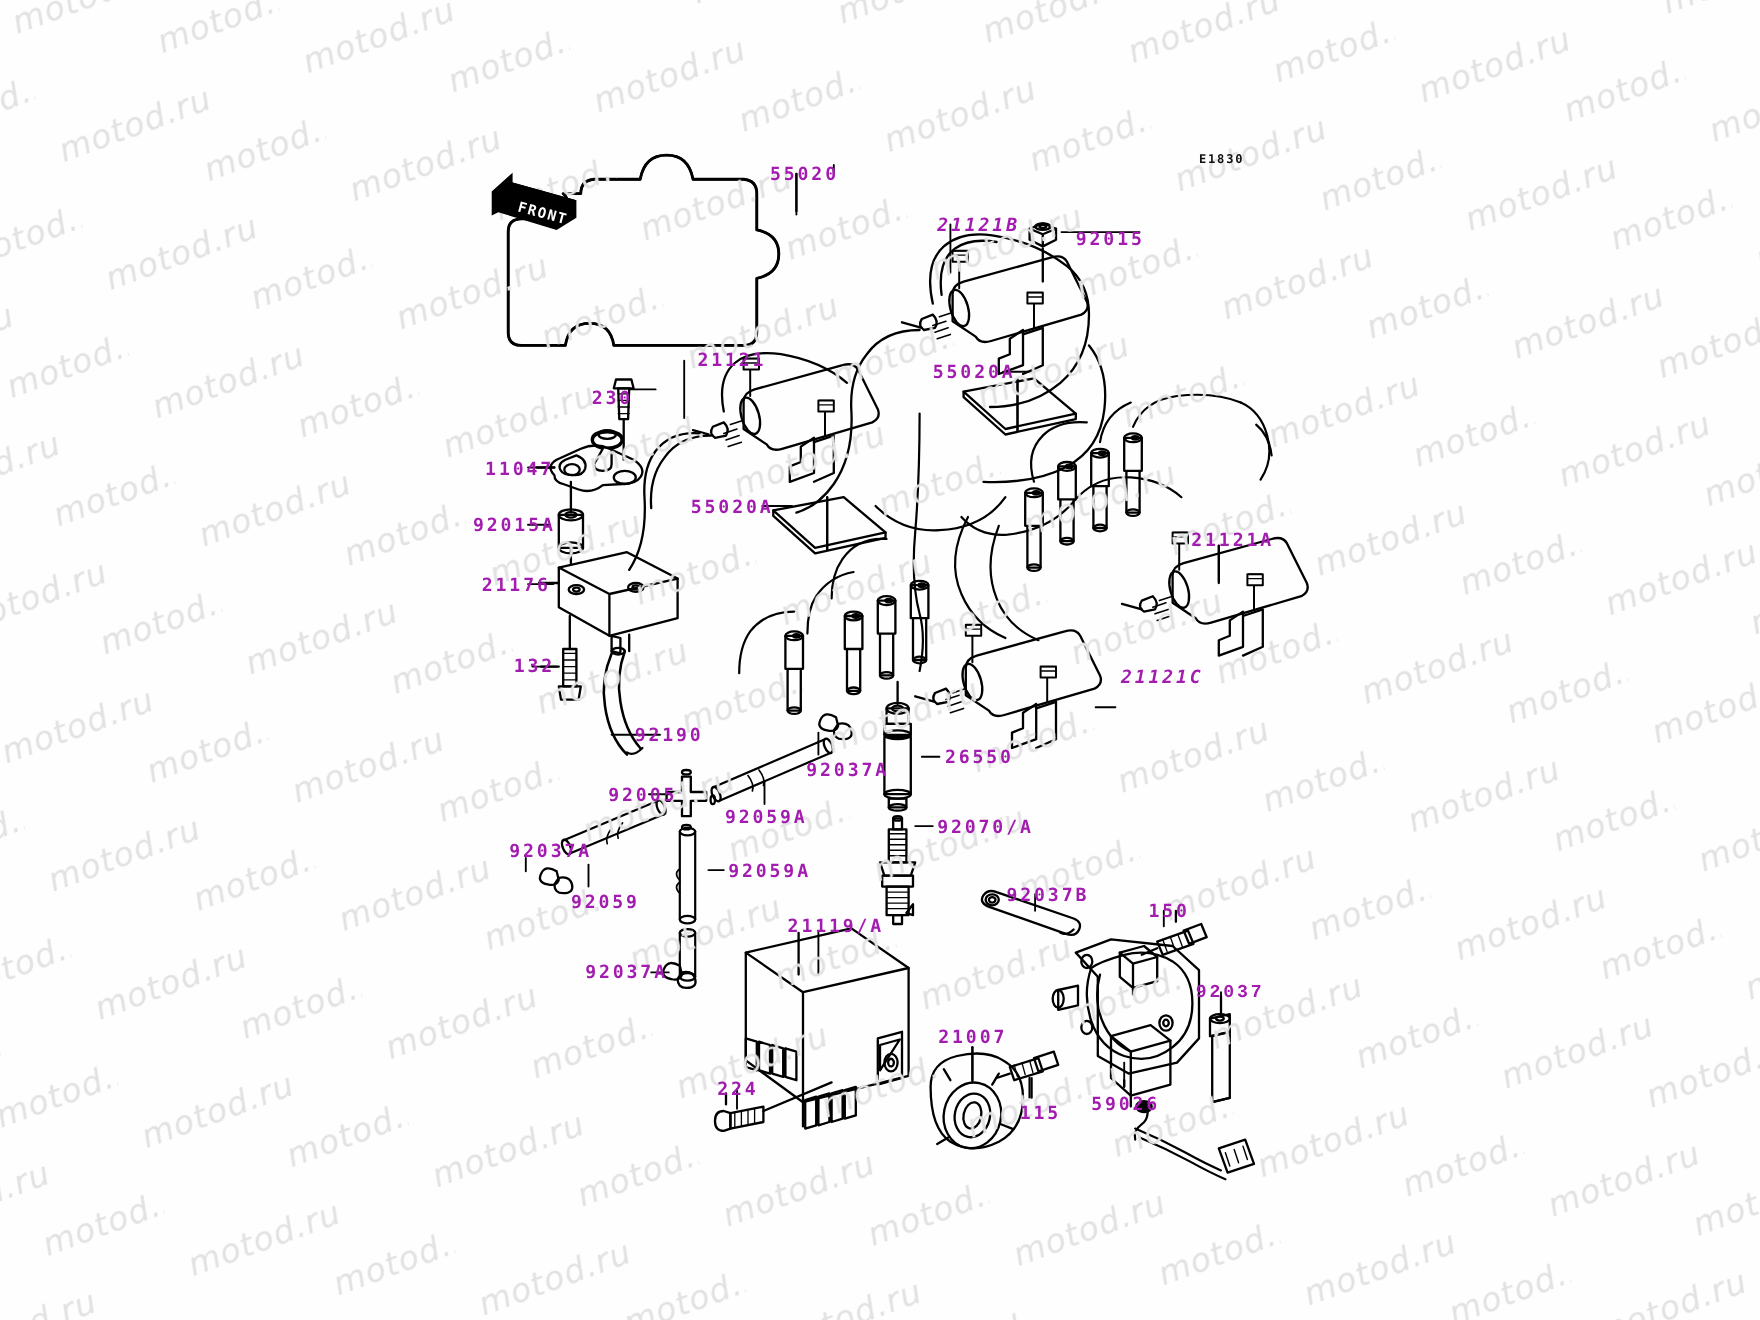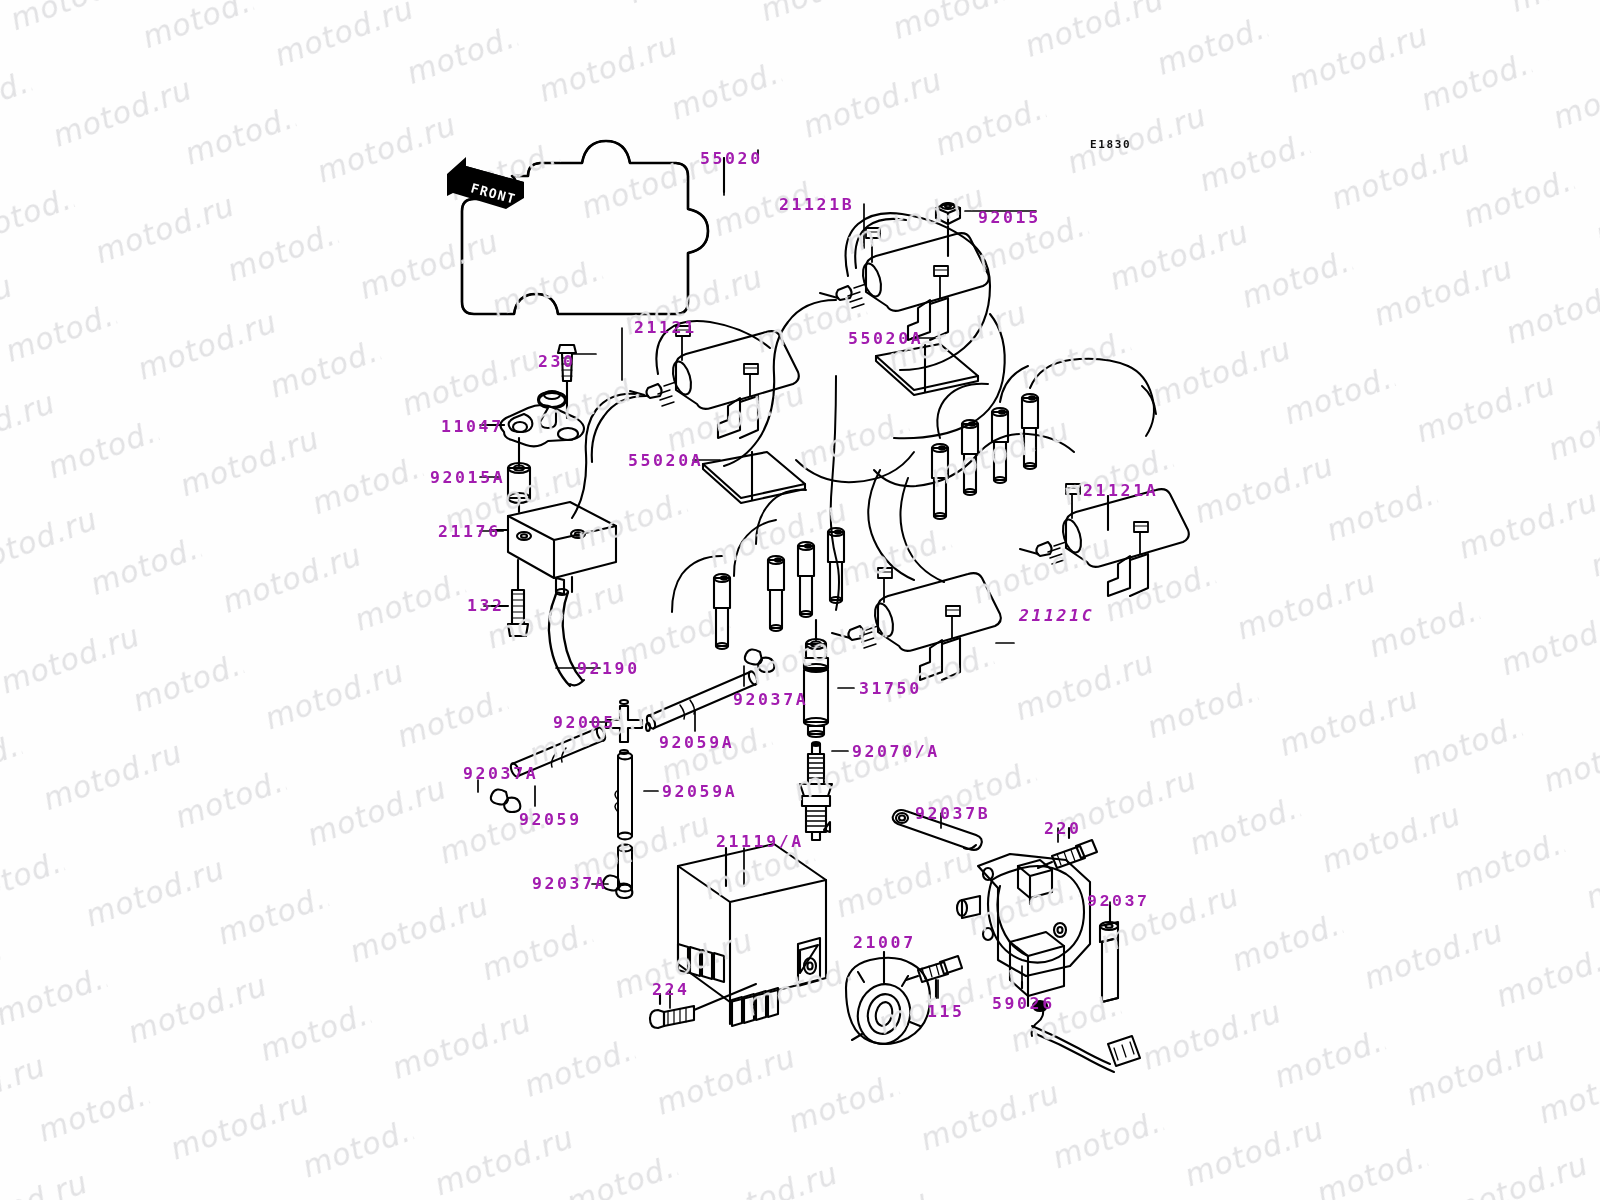--- a/index.html
+++ b/index.html
@@ -520,43 +520,43 @@
       <path d="M3 22 L22 5 L22 14 L80 30 L80 46 L62 57 L9 41 L3 44 Z" fill="#000"></path>
       <path d="M22 14 L80 30 L62 44 L9 29 Z" fill="#000"></path>
       <text x="26" y="40" fill="#ffffff" font-family="DejaVu Sans Mono, monospace" font-size="13" font-weight="700" letter-spacing="1.4" transform="rotate(15 26 40)">FRONT</text>
     </svg>
   </div>
 
   <div id="labels">
     <div class="code" style="left:1090px;top:138px;">E1830</div>
 
     <div class="lbl" style="left:700px;top:151px;">55020</div>
-    <div class="lbl" style="left:779px;top:197px;">21121B</div>
+    <div class="lbl" style="left:852px;top:197px;font-style:italic;">21121B</div>
     <div class="lbl" style="left:978px;top:210px;">92015</div>
     <div class="lbl" style="left:634px;top:320px;">21121</div>
     <div class="lbl" style="left:538px;top:354px;">230</div>
     <div class="lbl" style="left:848px;top:331px;">55020A</div>
     <div class="lbl" style="left:441px;top:419px;">11047</div>
     <div class="lbl" style="left:628px;top:453px;">55020A</div>
     <div class="lbl" style="left:430px;top:470px;">92015A</div>
     <div class="lbl" style="left:1083px;top:483px;">21121A</div>
     <div class="lbl" style="left:438px;top:524px;">21176</div>
     <div class="lbl" style="left:467px;top:598px;">132</div>
     <div class="lbl" style="left:1019px;top:608px;font-style:italic;">21121C</div>
     <div class="lbl" style="left:549px;top:661px;margin-left:28px;">92190</div>
     <div class="lbl" style="left:733px;top:692px;">92037A</div>
-    <div class="lbl" style="left:859px;top:681px;">31750</div>
+    <div class="lbl" style="left:859px;top:681px;">26550</div>
     <div class="lbl" style="left:553px;top:715px;">92005</div>
     <div class="lbl" style="left:659px;top:735px;">92059A</div>
     <div class="lbl" style="left:852px;top:744px;">92070/A</div>
     <div class="lbl" style="left:463px;top:766px;">92037A</div>
     <div class="lbl" style="left:662px;top:784px;">92059A</div>
     <div class="lbl" style="left:915px;top:806px;">92037B</div>
     <div class="lbl" style="left:519px;top:812px;">92059</div>
-    <div class="lbl" style="left:1044px;top:821px;">220</div>
+    <div class="lbl" style="left:1044px;top:821px;">150</div>
     <div class="lbl" style="left:716px;top:834px;">21119/A</div>
     <div class="lbl" style="left:532px;top:876px;">92037A</div>
     <div class="lbl" style="left:1087px;top:894px;font-family:Liberation Mono, monospace;">92037</div>
     <div class="lbl" style="left:853px;top:935px;">21007</div>
     <div class="lbl" style="left:652px;top:982px;">224</div>
     <div class="lbl" style="left:992px;top:996px;">59026</div>
     <div class="lbl" style="left:927px;top:1004px;">115</div>
   </div>
 
 </div>

